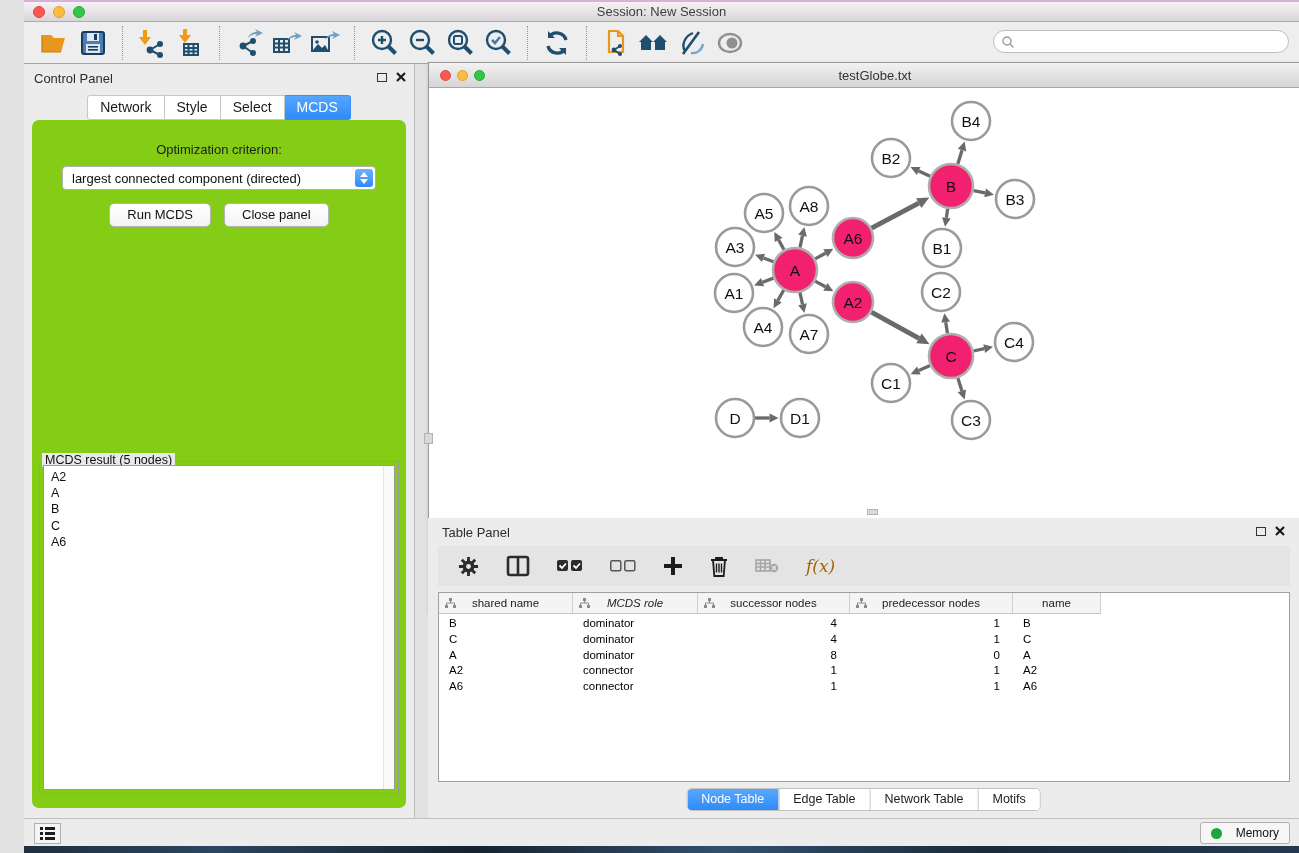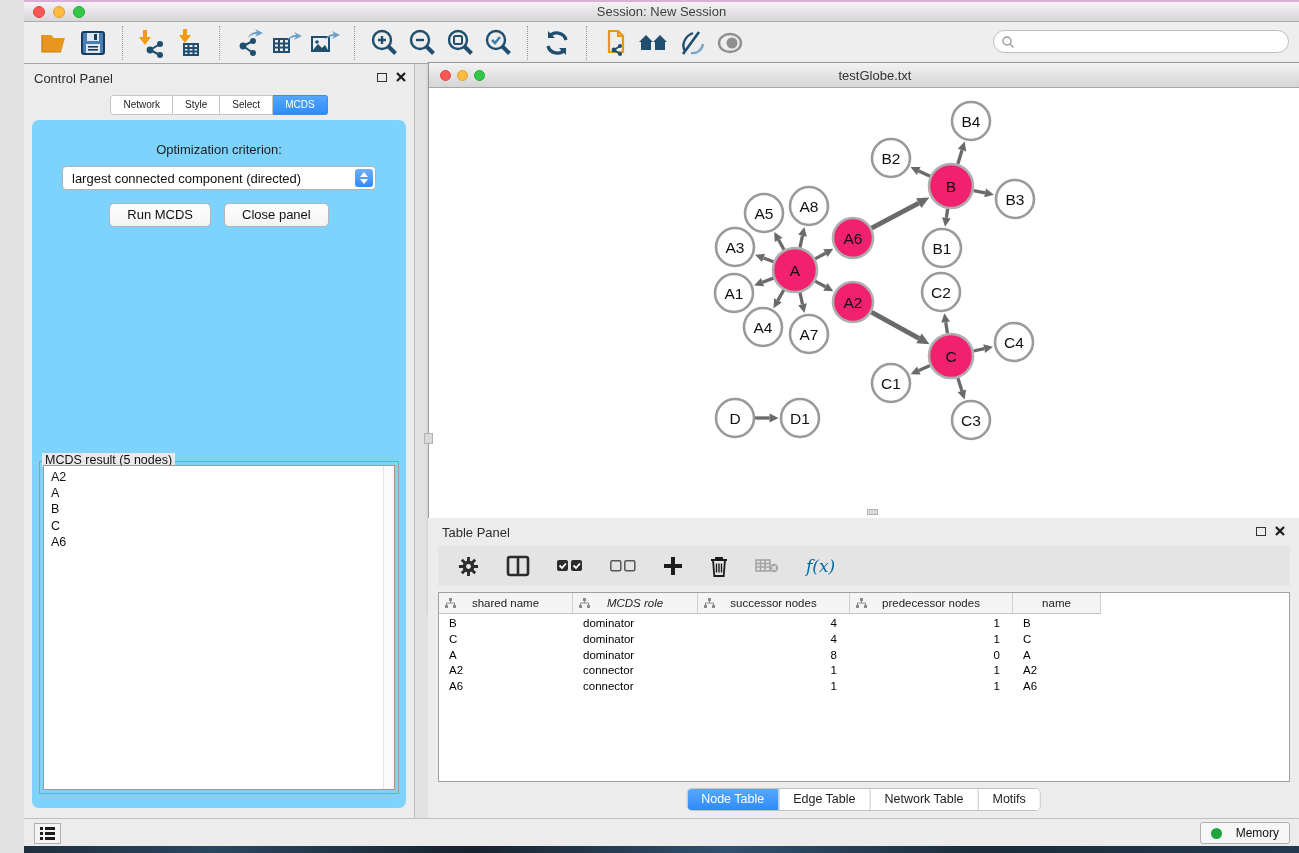--- a/index.html
+++ b/index.html
@@ -28,26 +28,26 @@
   .searchbox input { border:none; outline:none; flex:1; font-size:12px; background:transparent; height:18px; }
 
   
   .control-panel { position:absolute; left:0; top:64px; width:391px; height:754px;
     background:#ececec; border-right:1px solid #bdbdbd; }
   .panel-head { position:relative; height:28px; }
   .panel-title { position:absolute; left:10px; top:7px; font-size:13px; color:#2c2c2c; }
   .panel-icos { position:absolute; right:8px; top:8px; display:flex; gap:9px; align-items:center; }
   .float-ico { width:10px; height:9px; border:1.4px solid #333; display:inline-block; }
   .cp-tabs { position:absolute; left:0; right:0; top:31px; display:flex; justify-content:center; }
-  .cp-tab { font-size:10px; color:#1c1c1c; background:#fff; border:1px solid #c6c6c6; border-left:none;
+  .cp-tab { font-size:14px; color:#1c1c1c; background:#fff; border:1px solid #c6c6c6; border-left:none;
     padding:3px 12px 4px; cursor:pointer; }
   .cp-tab:first-child { border-left:1px solid #c6c6c6; border-radius:3px 0 0 3px; }
   .cp-tab:last-child { border-radius:0 3px 3px 0; }
   .cp-tab.active { background:linear-gradient(#55a6fd,#2f8bf9); color:#fff; border-color:#3b8ef2; }
-  .cp-inner { position:absolute; left:8px; right:8px; top:56px; bottom:10px; background:#7dd3fc;
+  .cp-inner { position:absolute; left:8px; right:8px; top:56px; bottom:10px; background:#84cc16;
     border-radius:7px; }
   .opt-label { margin-top:22px; text-align:center; font-size:13px; color:#1d1d1d; }
   .dropdown { position:relative; margin:9px auto 0; width:314px; height:24px; background:#fff;
     border:1px solid #b2b2b2; border-radius:4px; font-size:13px; color:#111;
     display:flex; align-items:center; padding-left:9px; cursor:pointer; }
   .dd-stepper { position:absolute; right:2px; top:2px; bottom:2px; width:18px; border-radius:3px;
     background:linear-gradient(#6cb1fd,#2f8bf9); display:flex; flex-direction:column; align-items:center; justify-content:center; gap:2px; }
   .dd-up { width:0; height:0; border-left:4px solid transparent; border-right:4px solid transparent; border-bottom:5px solid #fff; }
   .dd-dn { width:0; height:0; border-left:4px solid transparent; border-right:4px solid transparent; border-top:5px solid #fff; }
   .btn-row { margin-top:13px; display:flex; justify-content:center; gap:13px; }
@@ -70,21 +70,21 @@
   .resize-grip { position:absolute; right:1px; bottom:1px; width:15px; height:15px;
     background:repeating-linear-gradient(135deg, transparent 0 3px, #a8a8a8 3px 4px); }
   .handle-v { position:absolute; left:400px; top:433px; width:9px; height:11px; background:#d9d9d9; border:1px solid #b3b3b3; }
   .handle-h { position:absolute; left:843px; top:509px; width:11px; height:6px; background:#d9d9d9; border:1px solid #b3b3b3; }
 
   
   .table-panel { position:absolute; left:404px; top:518px; right:0; height:300px; background:#ececec; }
   .tp-toolbar { position:absolute; left:10px; right:9px; top:28px; height:40px; background:#e4e4e4;
     display:flex; align-items:center; gap:27px; padding-left:20px; }
   .tp-ico { display:flex; align-items:center; justify-content:center; cursor:default; }
-  .fx-label { font-family:"DejaVu Serif", serif; font-style:italic; font-size:17px; color:#0369a1; }
+  .fx-label { font-family:"DejaVu Serif", serif; font-style:italic; font-size:17px; color:#a16207; }
   .tbl { position:absolute; left:10px; right:9px; top:74px; bottom:36px; background:#fff; border:1px solid #a0a0a0; overflow:hidden; }
   .tbl-head { position:absolute; left:0; top:0; height:21px; right:0; }
   .th-cell { position:absolute; top:0; height:21px; background:#f4f4f4; border-right:1px solid #cfcfcf;
     border-bottom:1px solid #c6c6c6; font-size:11.5px; color:#1c1c1c; display:flex; align-items:center; justify-content:center; }
   .th-ico { position:absolute; left:6px; top:5px; }
   .tbl-body { position:absolute; left:0; right:0; top:23px; }
   .t-row { position:relative; height:15.8px; }
   .t-cell { position:absolute; top:0; height:15.8px; font-size:11.5px; color:#000; line-height:15.8px; white-space:nowrap; }
   .tp-tabs { position:absolute; left:50%; transform:translateX(-50%); bottom:7px; display:flex;
     border:1px solid #c2c2c2; border-radius:5px; overflow:hidden; background:#fff; }

